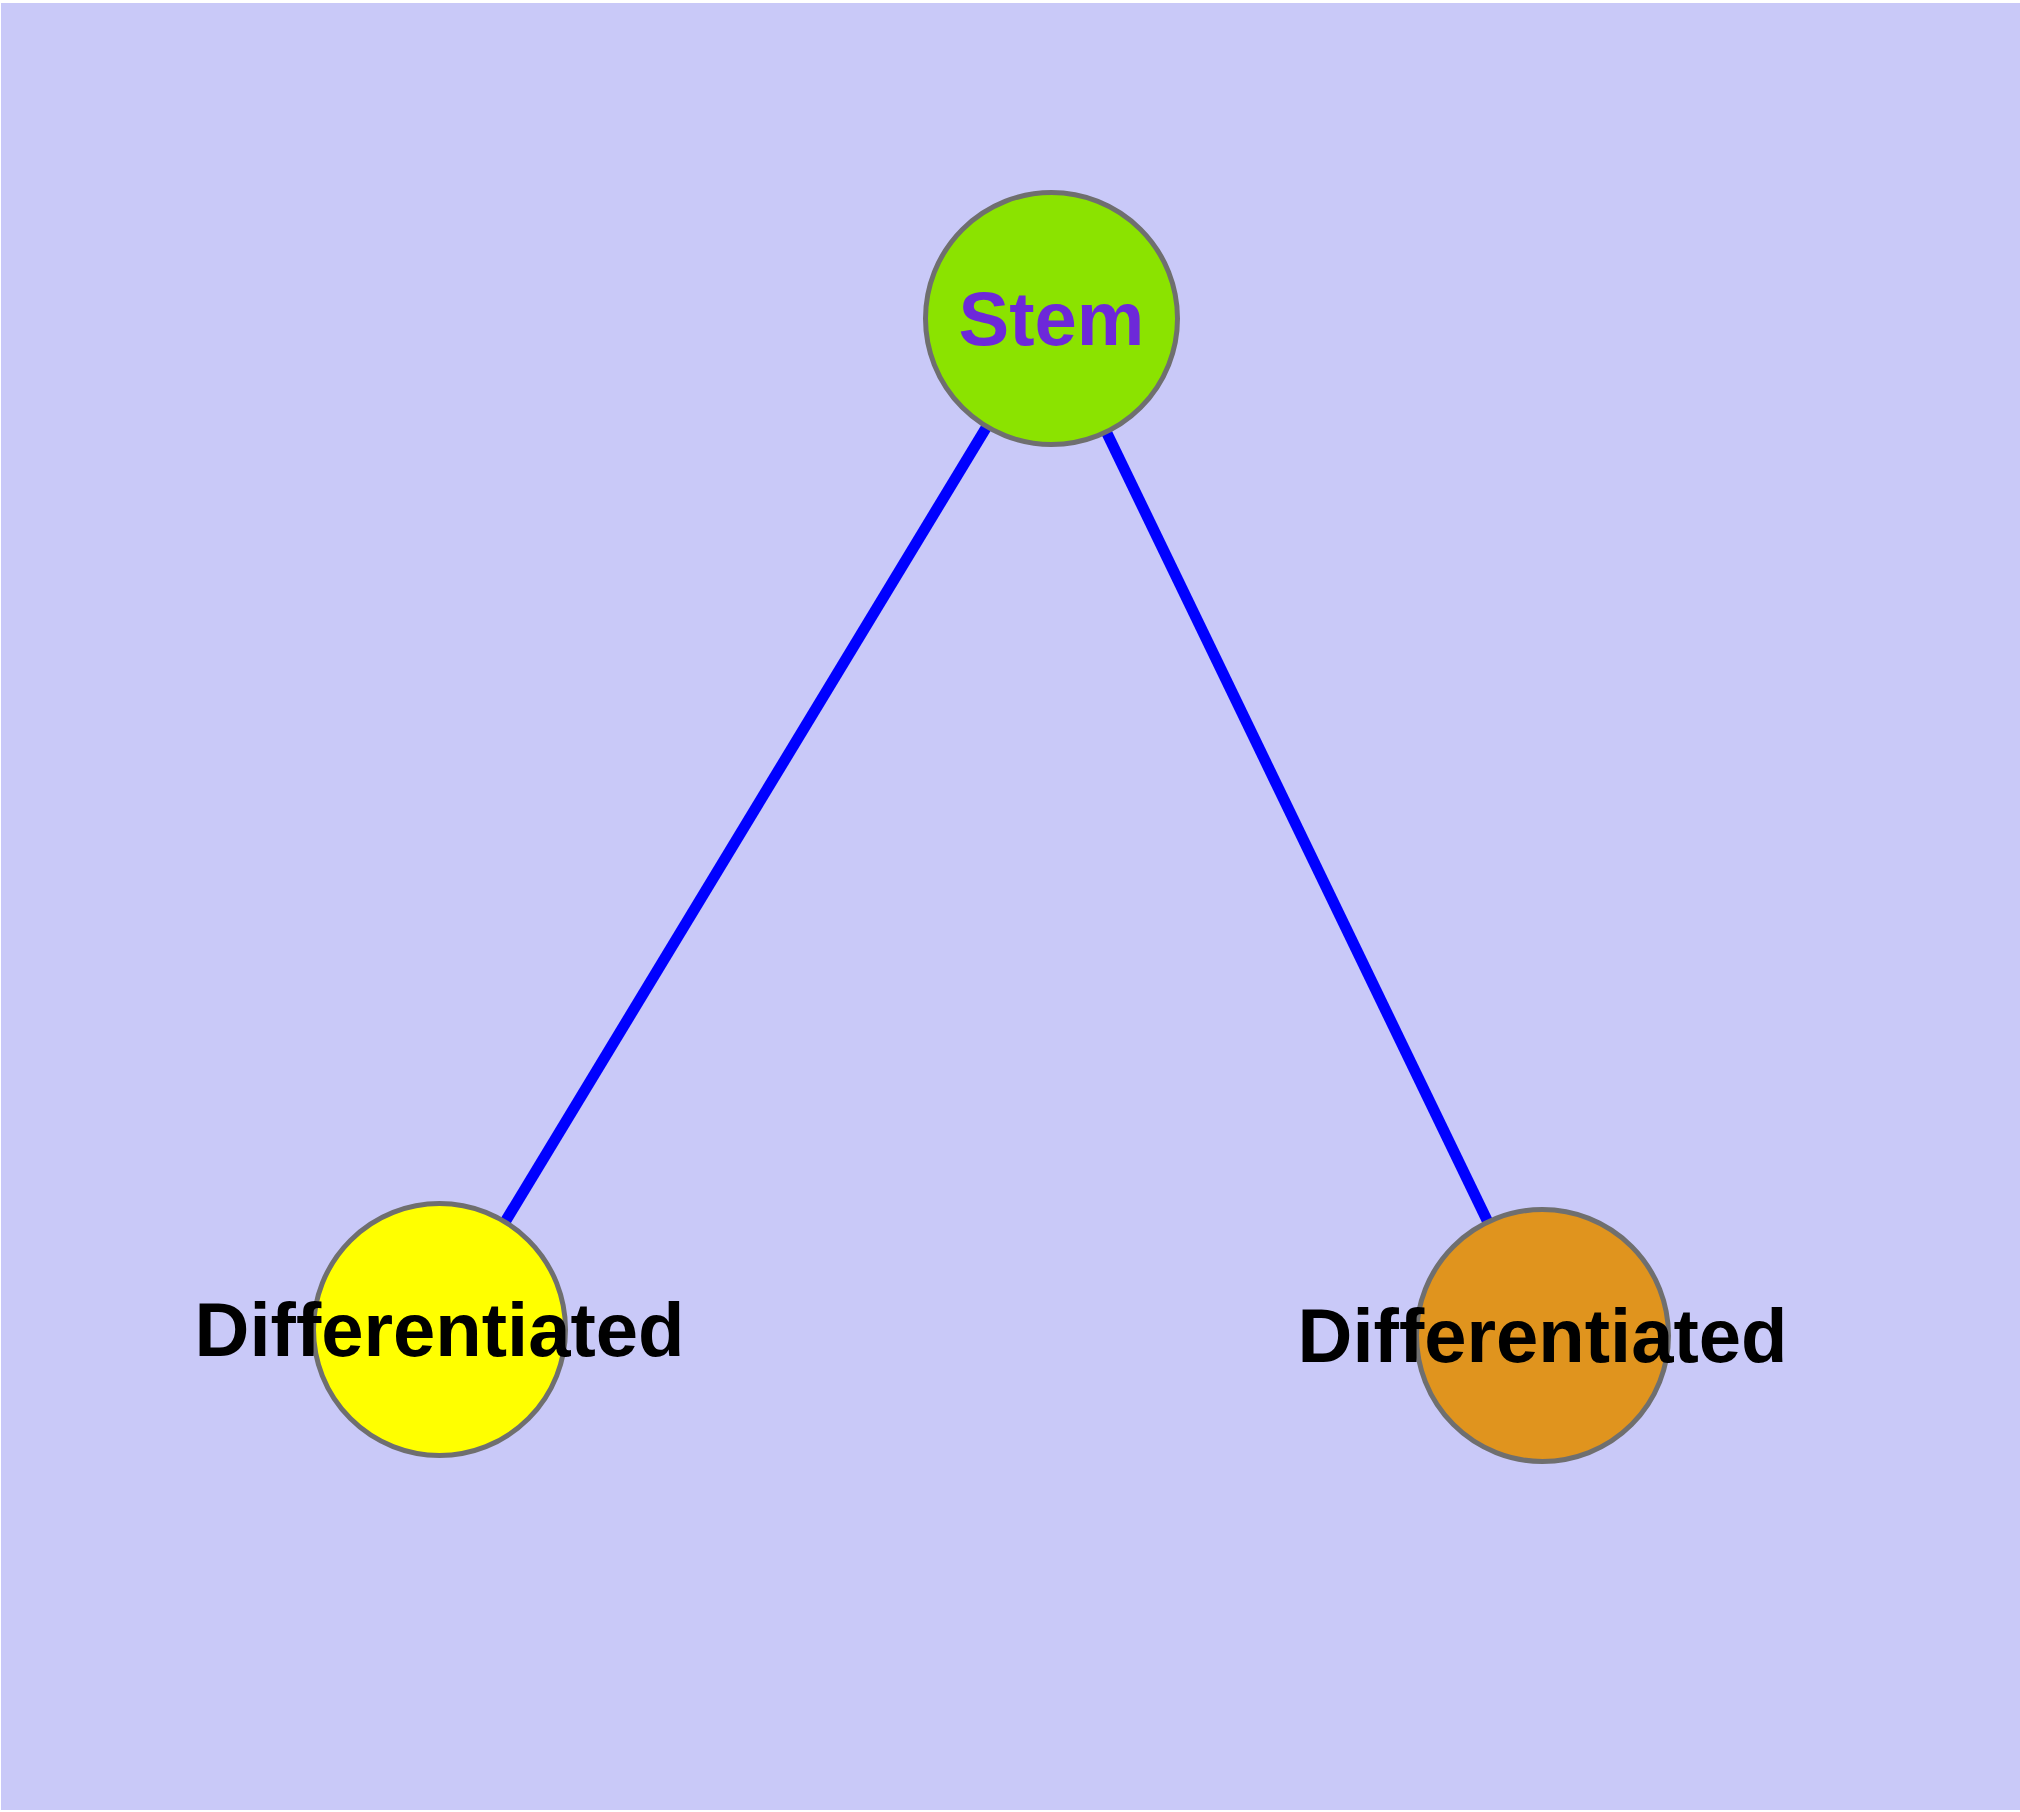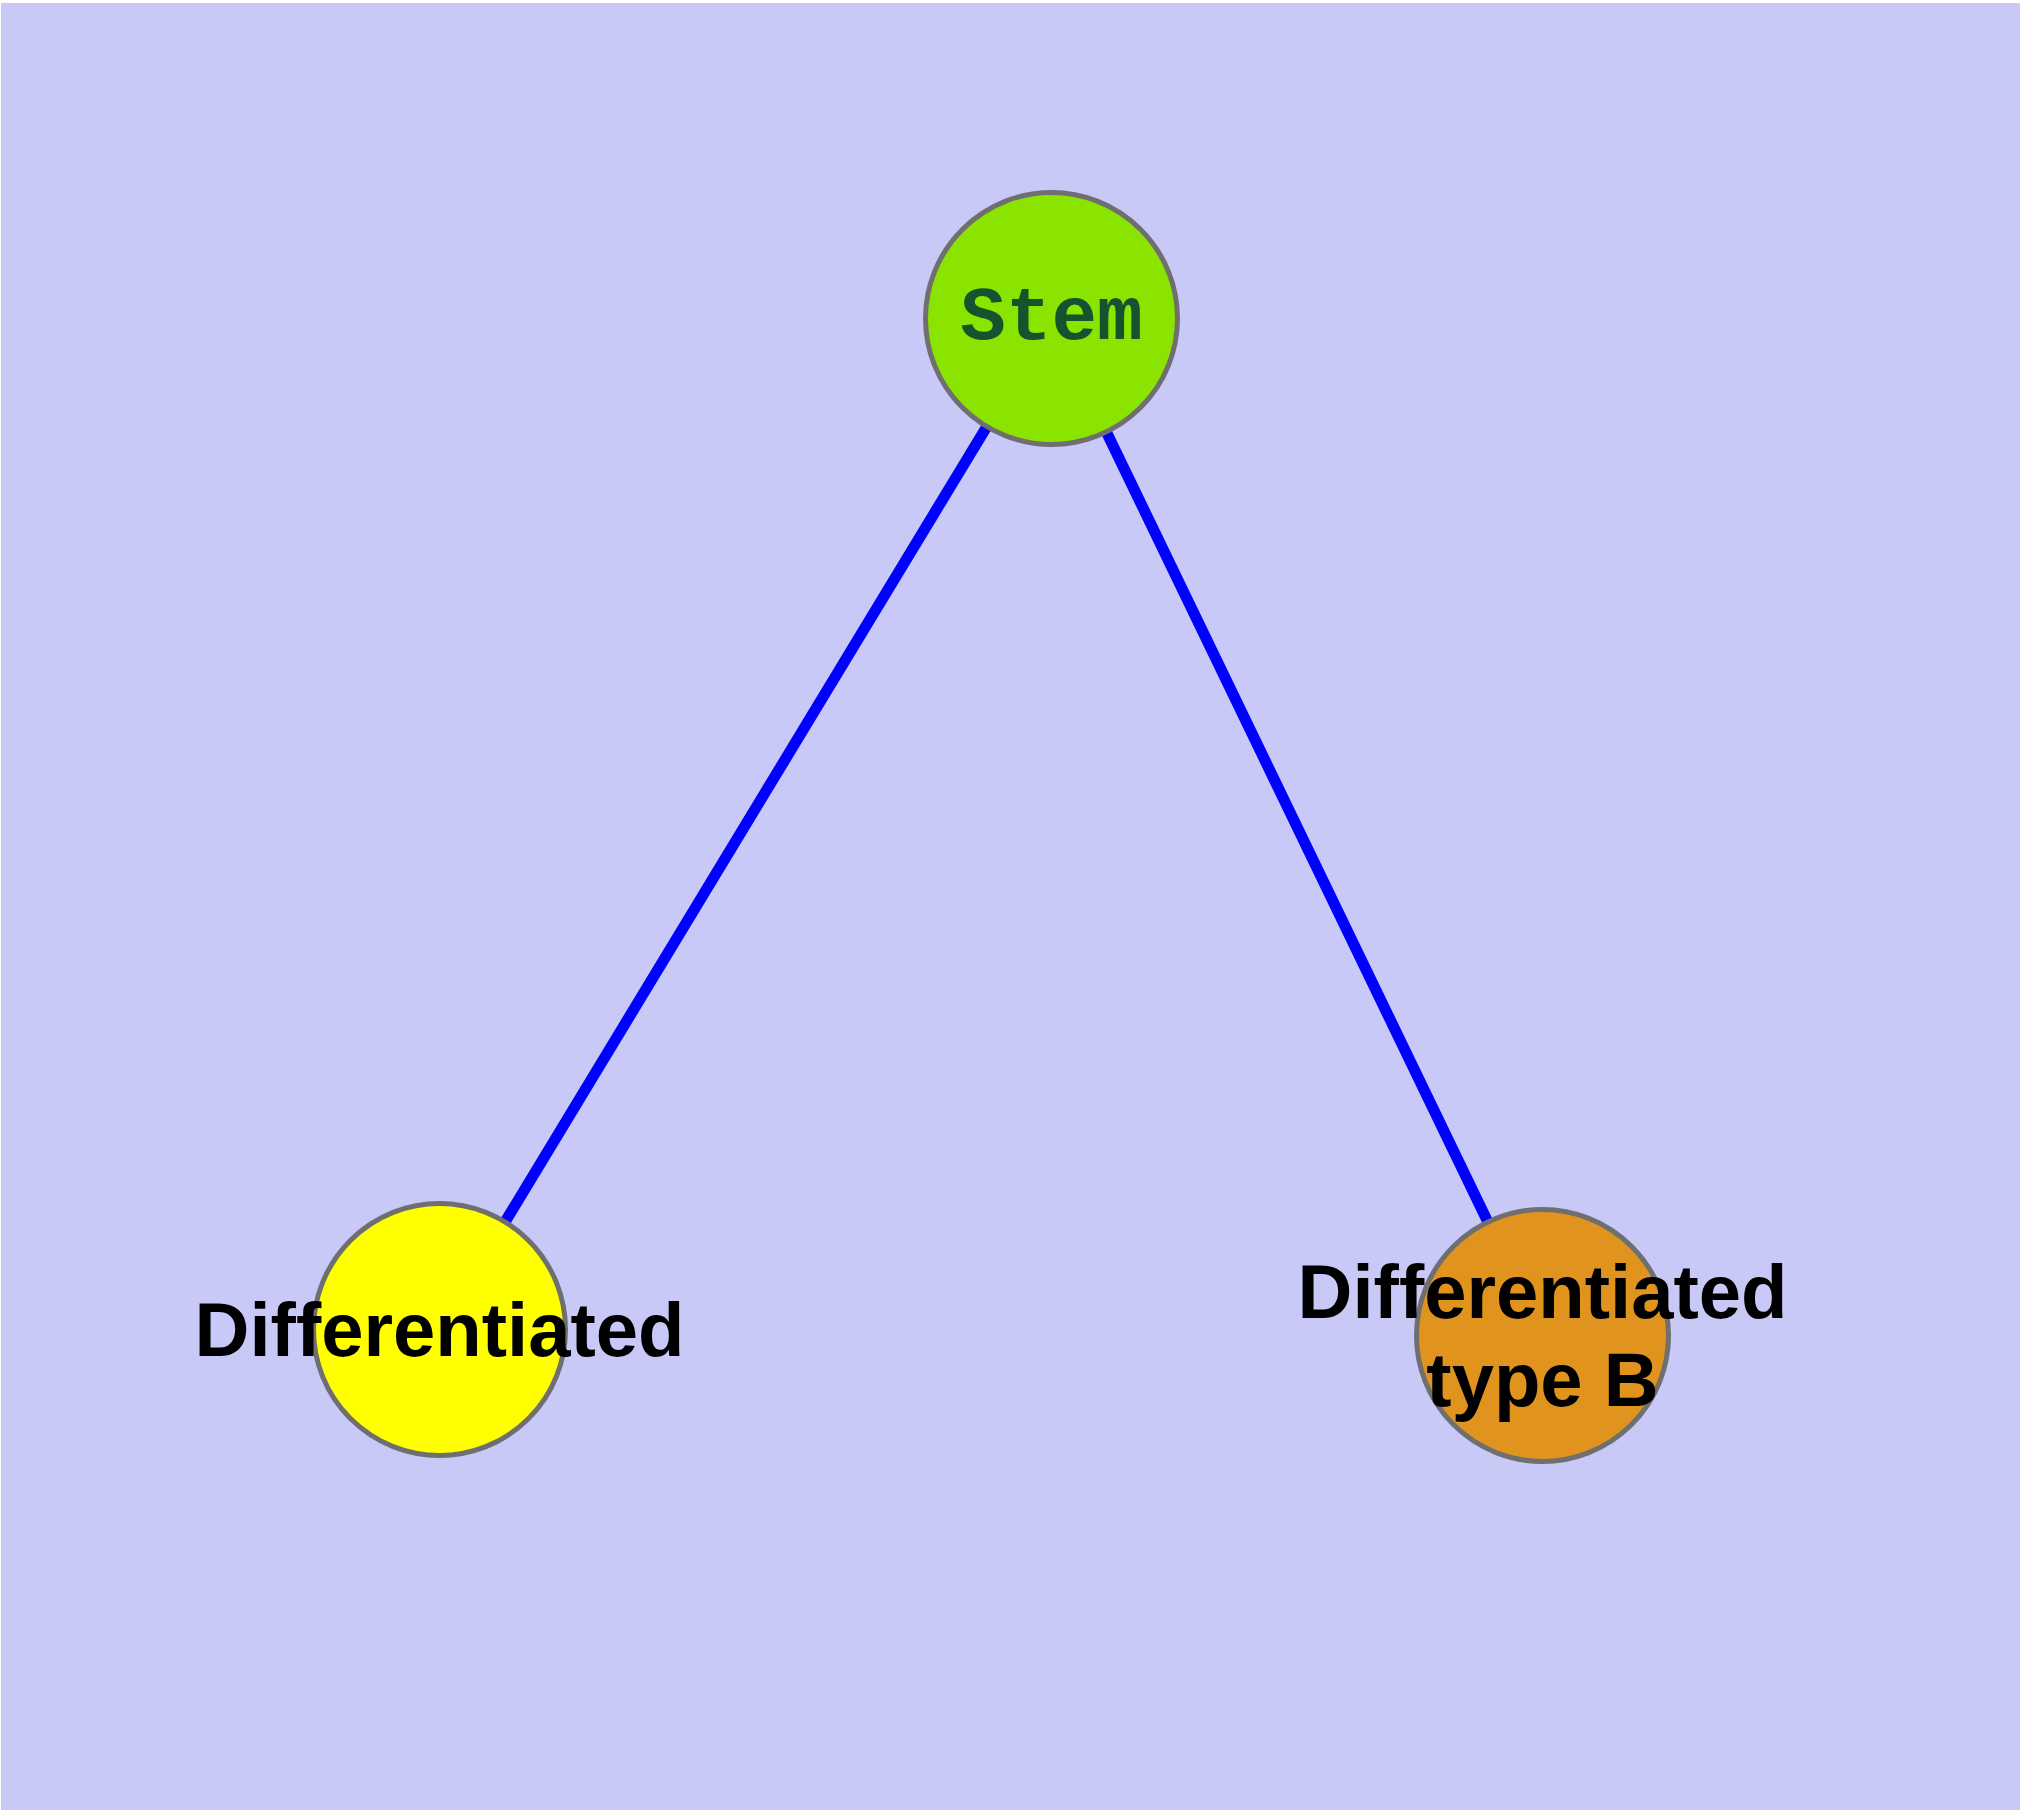--- a/index.html
+++ b/index.html
@@ -63,32 +63,31 @@
 <body>
 
 <div class="canvas" style="background-color: rgb(201, 201, 248);">
 
   <svg class="edges-layer" viewBox="0 0 2380 2131" xmlns="http://www.w3.org/2000/svg">
     <line class="edge" x1="1240" y1="373" x2="518" y2="1565" stroke="#0000ff"></line>
     <line class="edge" x1="1240" y1="373" x2="1819" y2="1572" stroke="#0000ff"></line>
   </svg>
 
   <div class="node node-stem" style="background-color: rgb(139, 227, 0); border-color: rgb(111, 111, 111);">
-    <div class="node-label" style="color: #14532d; font-family: Liberation Mono, monospace;">
+    <div class="node-label" style="color: #6d28d9;">
       <span class="label-line">Stem</span>
     </div>
   </div>
 
   <div class="node node-a" style="background-color: rgb(255, 255, 0); border-color: rgb(111, 111, 111);">
     <div class="node-label" style="color: rgb(0, 0, 0);">
       <span class="label-line">Differentiated</span>
     </div>
   </div>
 
   <div class="node node-b" style="background-color: rgb(224, 148, 30); border-color: rgb(111, 111, 111);">
     <div class="node-label" style="color: rgb(0, 0, 0);">
       <span class="label-line">Differentiated</span>
-      <span class="label-line">type B</span>
     </div>
   </div>
 
 </div>
 
 
 </body></html>

